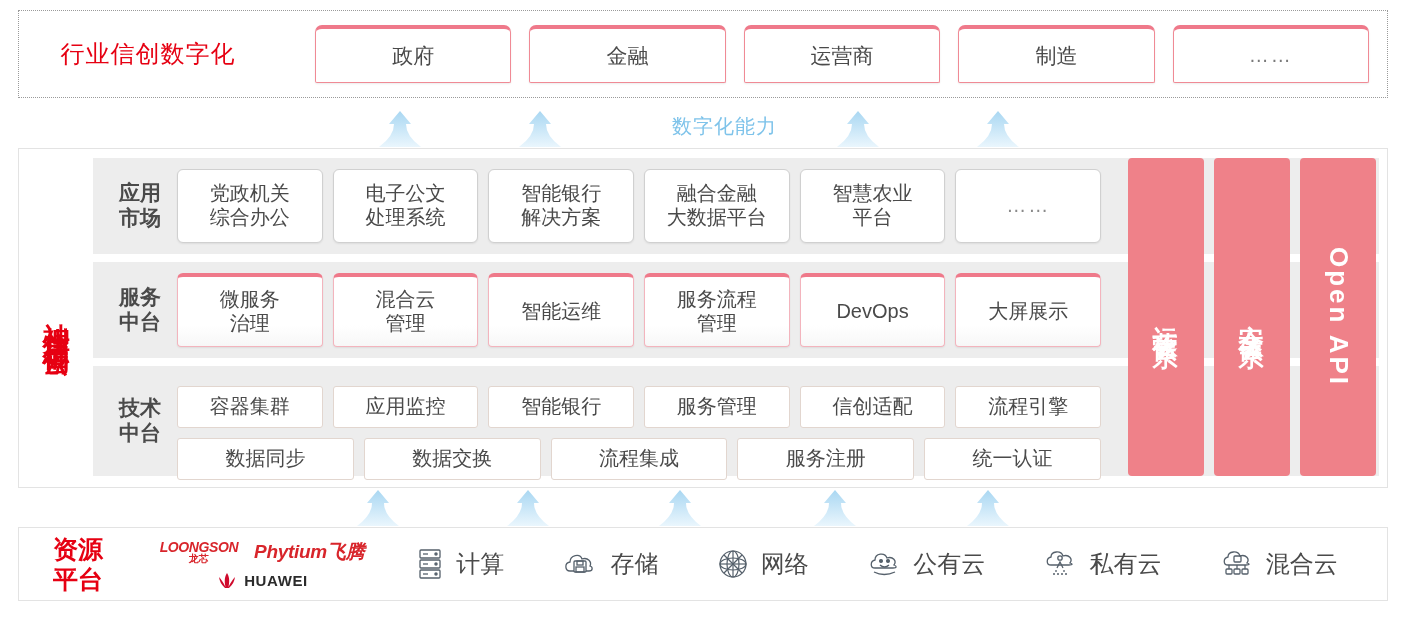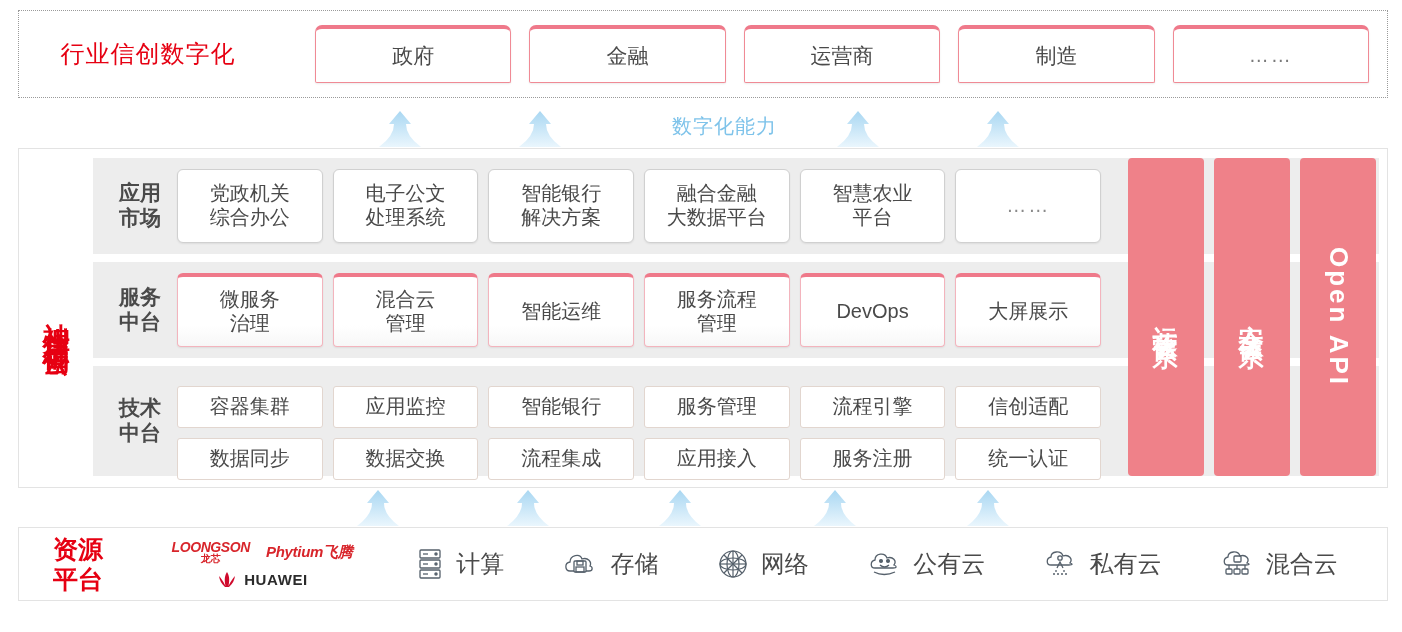--- a/index.html
+++ b/index.html
@@ -227,21 +227,21 @@
     gap: 6px;
   }
   .logo-line { display: flex; align-items: center; gap: 16px; }
   .logo-loongson { text-align: center; line-height: 1; }
   .logo-loongson .en {
     font-size: 14px; font-weight: bold; font-style: italic;
     color: #d8252b; letter-spacing: -0.4px;
   }
   .logo-loongson .cn { font-size: 10px; color: #d8252b; font-weight: bold; }
   .logo-phytium {
-    font-size: 15px; font-weight: bold; font-style: italic; color: #d8252b;
+    font-size: 19px; font-weight: bold; font-style: italic; color: #d8252b;
     letter-spacing: -0.3px;
   }
   .logo-huawei { display: flex; align-items: center; gap: 6px; }
   .logo-huawei .mark { width: 22px; height: 18px; }
   .logo-huawei .txt {
     font-size: 15px; font-weight: bold; color: #2b2b2b; letter-spacing: 0.6px;
   }
 
   .res-items {
     flex: 1;
@@ -398,28 +398,27 @@
         <div class="layer-label">
           <div>技术</div>
           <div>中台</div>
         </div>
         <div class="layer-items stacked" style="padding-right:268px;">
           <div class="tech-line">
             <div class="cell cell-tech">容器集群</div>
             <div class="cell cell-tech">应用监控</div>
             <div class="cell cell-tech">智能银行</div>
             <div class="cell cell-tech">服务管理</div>
+            <div class="cell cell-tech">信创适配</div>
             <div class="cell cell-tech">流程引擎</div>
-            <div class="cell cell-tech">信创适配</div>
           </div>
           <div class="tech-line">
             <div class="cell cell-tech">数据同步</div>
             <div class="cell cell-tech">数据交换</div>
             <div class="cell cell-tech">流程集成</div>
-            <div class="cell cell-tech">应用接入</div>
             <div class="cell cell-tech">服务注册</div>
             <div class="cell cell-tech">统一认证</div>
           </div>
         </div>
       </div>
 
     </div>
   </div>
 
   <div class="side-panels">

